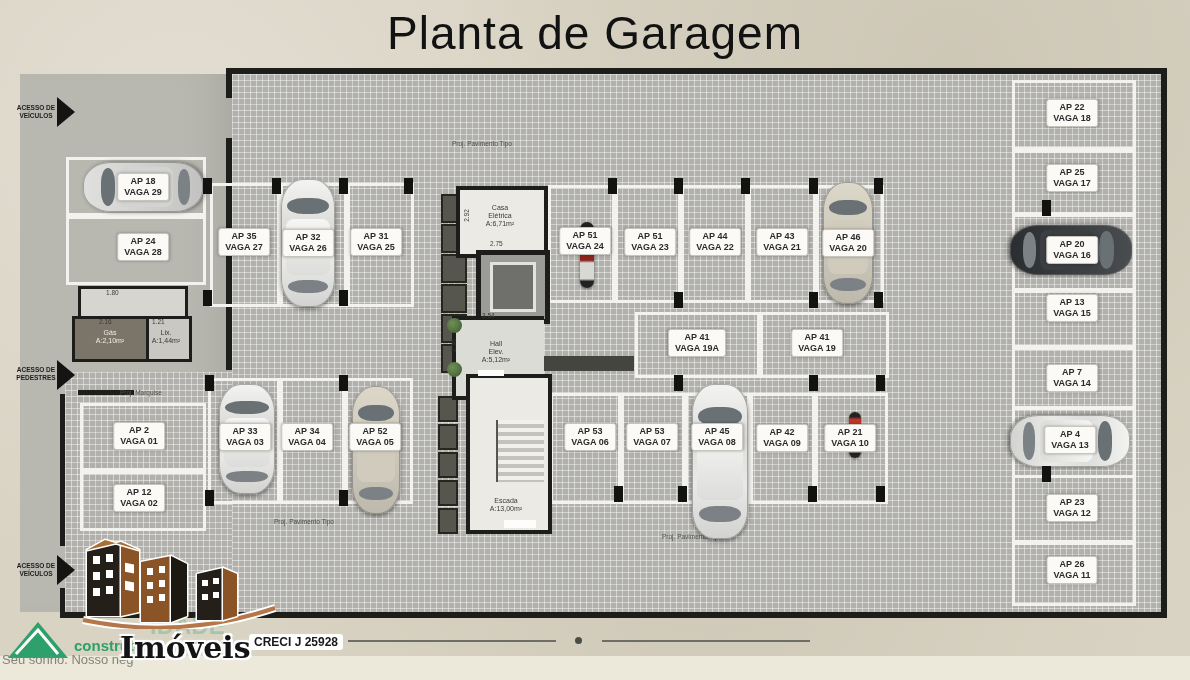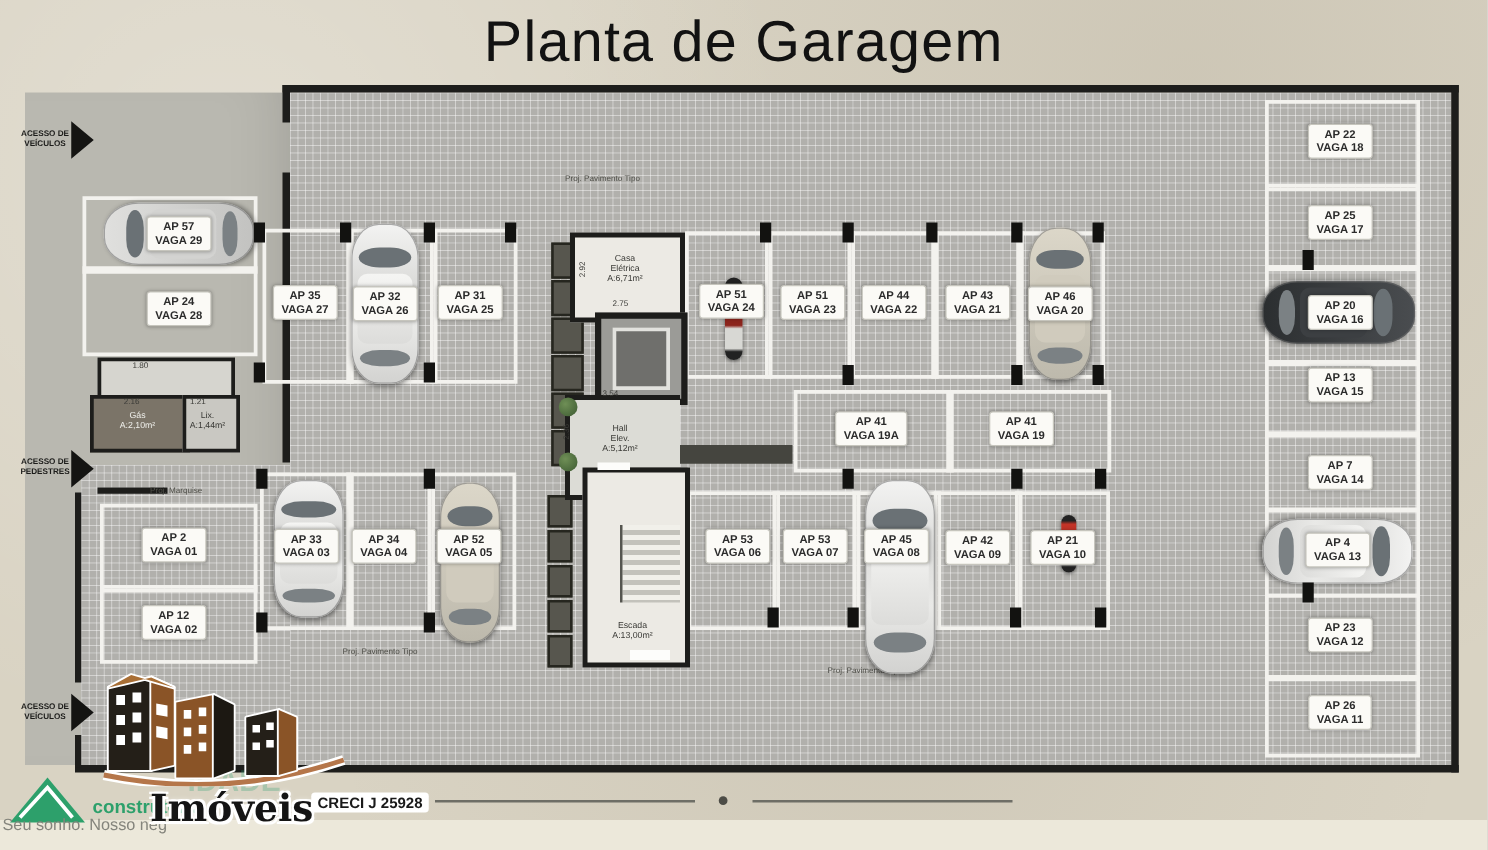--- a/index.html
+++ b/index.html
@@ -172,21 +172,21 @@
   <div class="car beige" style="left:352px;top:386px;width:48px;height:128px">
       <div class="roof"></div>
     </div>
   <div class="car" style="left:692px;top:384px;width:56px;height:155px">
       <div class="roof"></div>
     </div>
   <div class="moto" style="left:580px;top:222px;width:14px;height:66px"></div>
   <div class="moto" style="left:849px;top:412px;width:12px;height:46px"></div>
 
   <div class="pill" style="left:143px;top:187px">
-      <div>AP 57</div>
+      <div>AP 18</div>
       <div>VAGA 29</div>
     </div>
   <div class="pill" style="left:143px;top:247px">
       <div>AP 24</div>
       <div>VAGA 28</div>
     </div>
   <div class="pill" style="left:244px;top:242px">
       <div>AP 35</div>
       <div>VAGA 27</div>
     </div>

